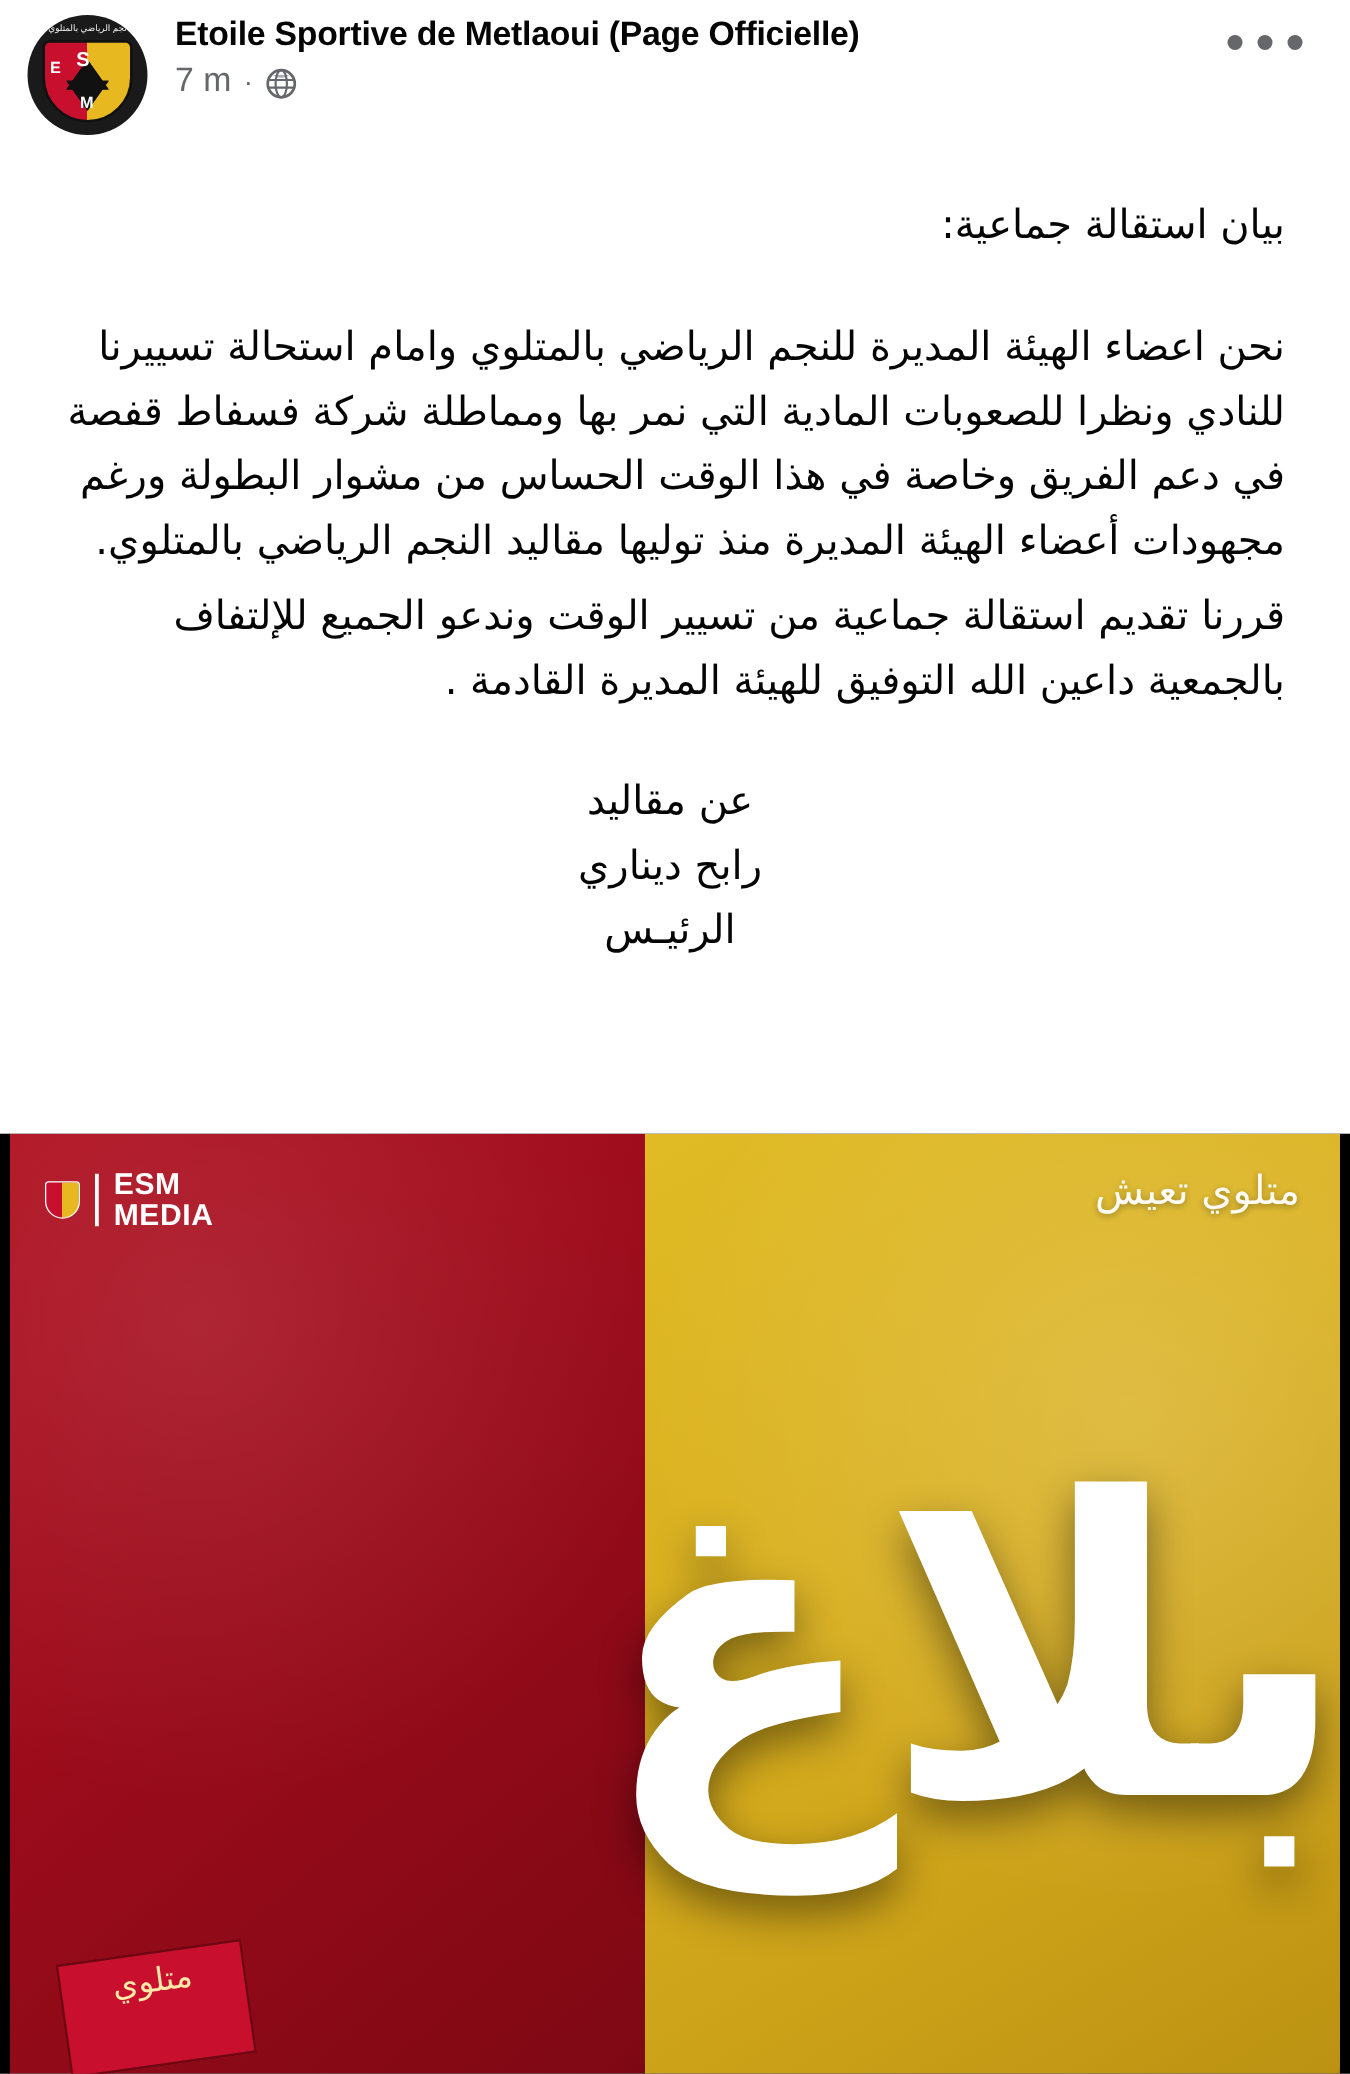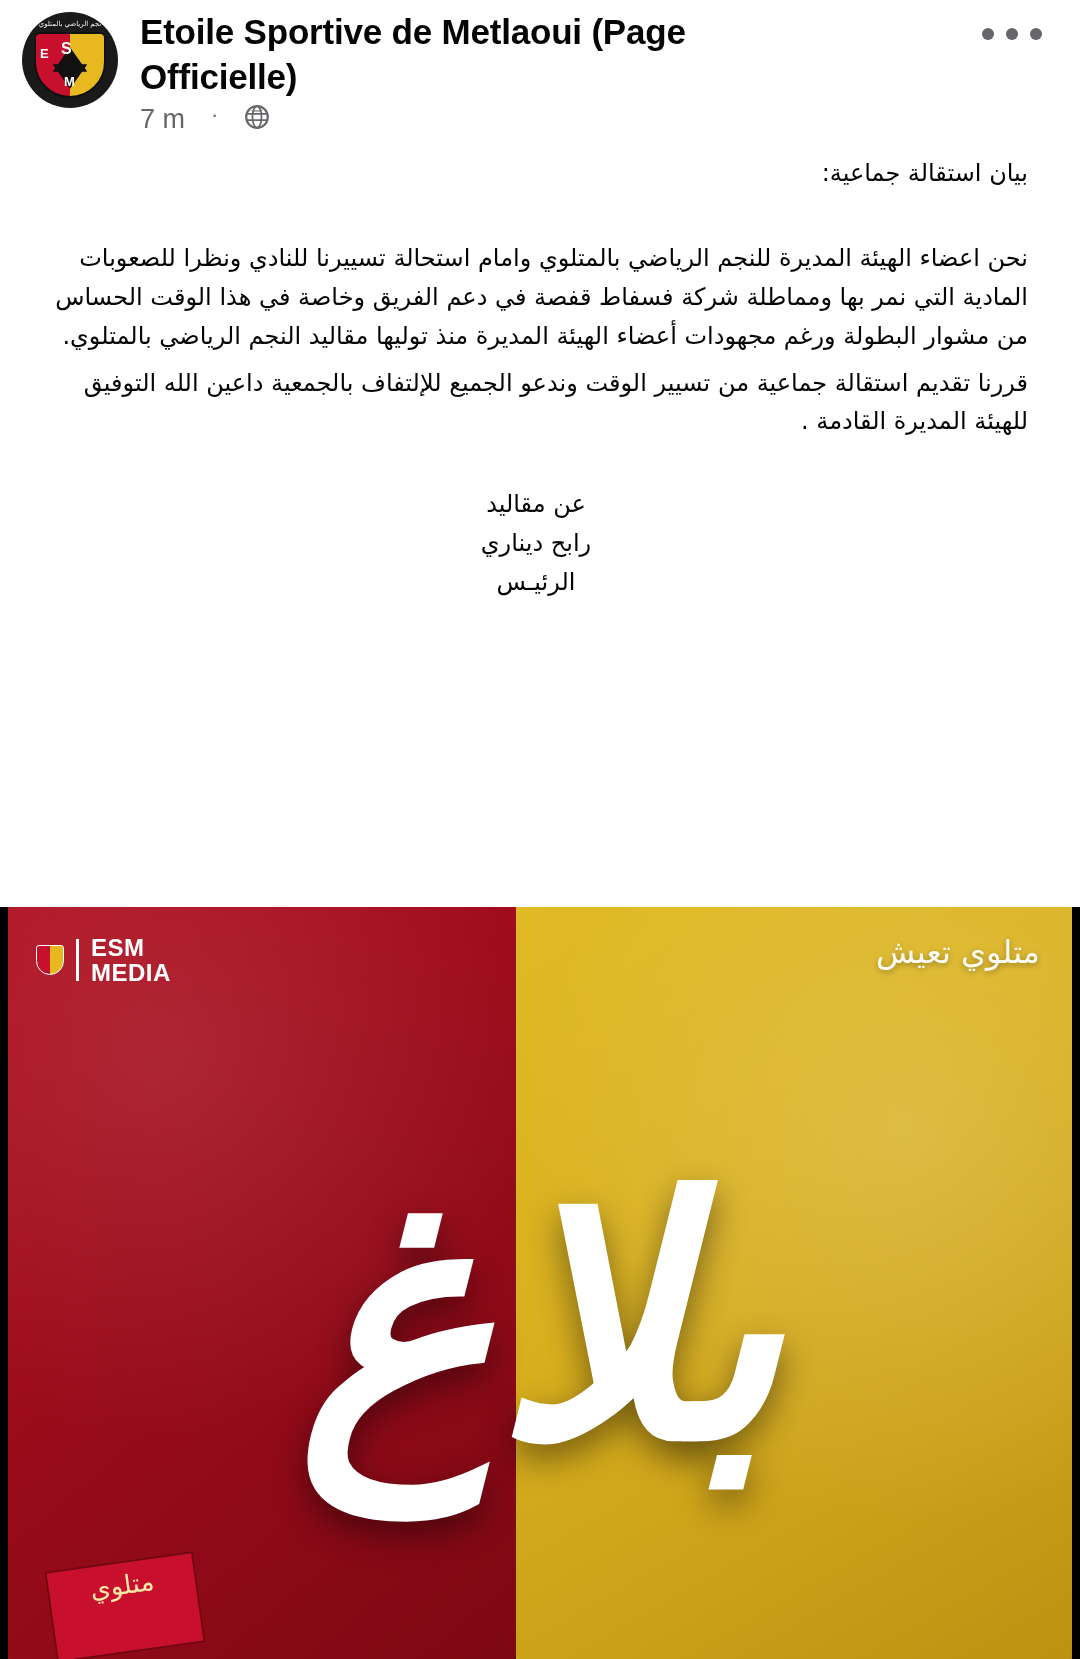--- a/index.html
+++ b/index.html
@@ -87,31 +87,31 @@
   .cl-s { left: 27px; top: 8px; font-size: 16px;}
   .cl-m { left: 30px; top: 42px; }
 
   .header-text {
     margin-left: 22px;
     padding-top: 2px;
     flex: 1 1 auto;
     min-width: 0;
   }
   .page-name {
-    font-size: 35px;
+    font-size: 27px;
     line-height: 1.28;
     font-weight: bold;
     color: #050505;
     letter-spacing: -0.2px;
     max-width: 630px;
   }
   .meta-row {
     display: flex;
-    align-items: flex-start;
-    gap: 26px;
+    align-items: flex-end;
+    gap: 10px;
     margin-top: 4px;
     color: #65676b;
     font-size: 27px;
   }
   .meta-dot { font-size: 22px; line-height: 1; padding-bottom: 3px;}
   .globe-icon { display: inline-block; width: 26px; height: 26px; }
 
   .more-btn {
     position: absolute;
     right: 38px;
@@ -129,21 +129,21 @@
     border-radius: 50%;
     background: #65676b;
   }
 
   
   .post-body {
     direction: rtl;
     text-align: right;
     padding: 16px 52px 0 44px;
     color: #050505;
-    font-size: 24px;
+    font-size: 32px;
     line-height: 1.62;
     font-family: "DejaVu Sans", sans-serif;
   }
   .post-body p { margin: 0; }
   .para-gap { height: 46px; }
   .small-gap { height: 8px; }
   .centered { text-align: center; direction: rtl; }
   .sig-gap { height: 44px; }
 
   
@@ -214,30 +214,29 @@
     font-size: 32px;
     direction: rtl;
     opacity: .95;
     text-shadow: 0 2px 6px rgba(0,0,0,.35);
   }
 
   .media-headline {
     position: absolute;
     left: 0; right: 0;
     top: 250px;
-    text-align: center;
+    text-align: right;
     color: #fff;
     direction: rtl;
     font-family: "DejaVu Sans", sans-serif;
     font-size: 330px;
     line-height: 1;
     font-weight: bold;
     text-shadow: 0 14px 34px rgba(0,0,0,.45);
     letter-spacing: -10px;
-    font-style: italic;
   }
 
   .media-stamp {
     position: absolute;
     left: 50px; bottom: 6px;
     width: 150px; height: 92px;
     background: #c8102e;
     border: 2px solid #6d0711;
     transform: rotate(-8deg);
     color: #ffe9a8;

